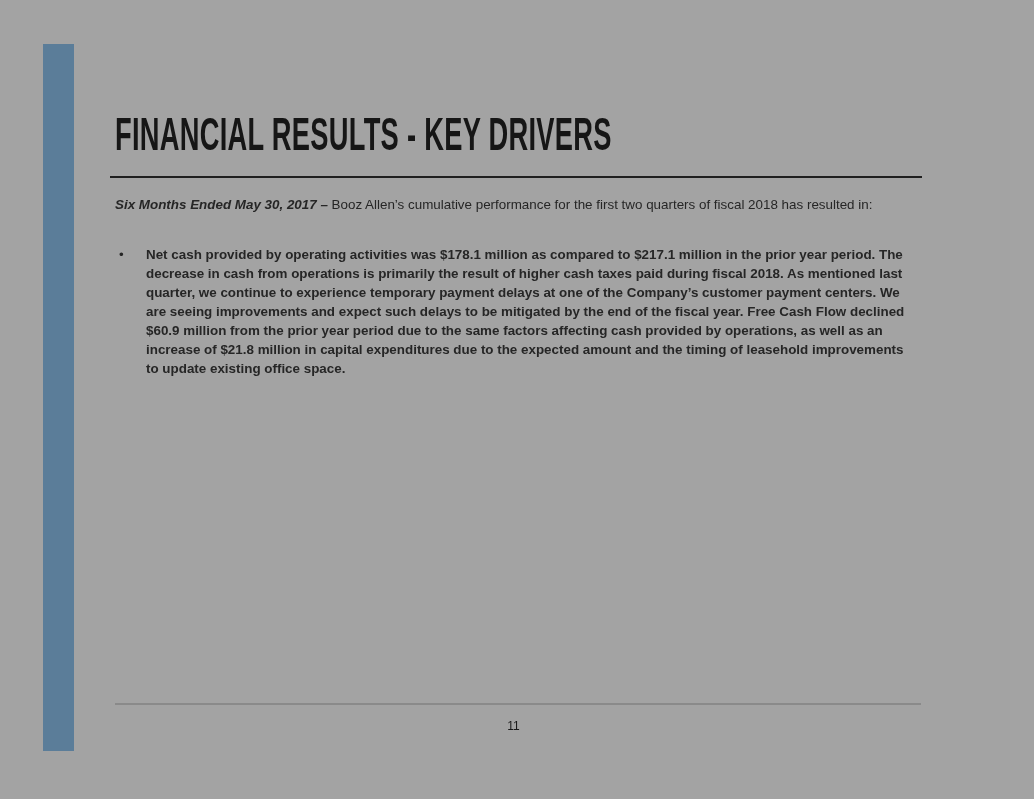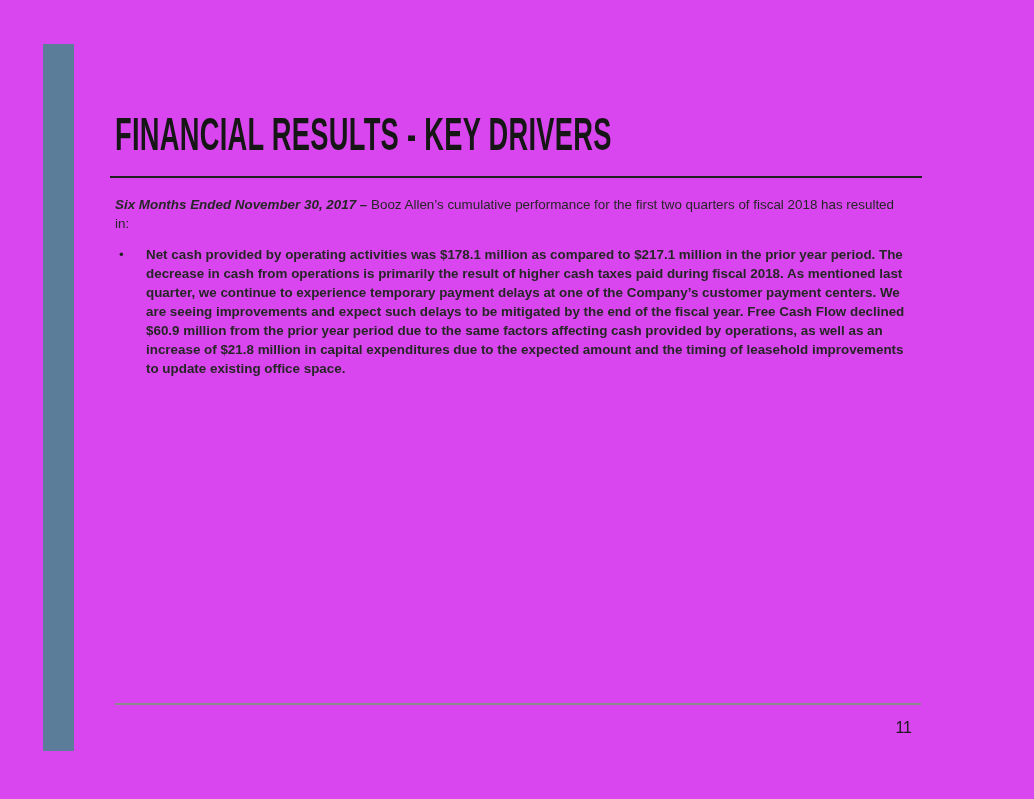--- a/index.html
+++ b/index.html
@@ -8,21 +8,21 @@
     height: 799px;
     background: #ffffff;
     font-family: "Liberation Sans", sans-serif;
     overflow: hidden;
     position: relative;
   }
   .page {
     position: relative;
     width: 1034px;
     height: 799px;
-    background: #d946ef;
+    background: #a3a3a3;
   }
   .accent-bar {
     position: absolute;
     left: 43px;
     top: 44px;
     width: 31px;
     height: 707px;
     background: #5b7d99;
   }
   .title {
@@ -90,37 +90,37 @@
     top: 703px;
     width: 806px;
     height: 2px;
     background: #8a8a8a;
   }
   .page-number {
     position: absolute;
     left: 115px;
     top: 719px;
     width: 797px;
-    text-align: right;
-    font-size: 16px;
+    text-align: center;
+    font-size: 12px;
     color: #1a1a1a;
   }
 </style>
 </head>
 <body>
 
 <div class="page">
 
   <div class="accent-bar"></div>
 
   <h1 class="title">FINANCIAL RESULTS - KEY DRIVERS</h1>
 
   <div class="title-rule"></div>
 
-  <p class="intro body-copy"><span class="lead">Six Months Ended November 30, 2017 – </span><span>Booz Allen’s cumulative performance for the first two quarters of fiscal 2018 has resulted in:</span></p>
+  <p class="intro body-copy"><span class="lead">Six Months Ended May 30, 2017 – </span><span>Booz Allen’s cumulative performance for the first two quarters of fiscal 2018 has resulted in:</span></p>
 
   <ul class="bullet-list">
     <li class="bullet-item">
       <span class="bullet-marker">•</span>
       <span class="bullet-text body-copy">Net cash provided by operating activities was $178.1 million as compared to $217.1 million in the prior year period. The decrease in cash from operations is primarily the result of higher cash taxes paid during fiscal 2018. As mentioned last quarter, we continue to experience temporary payment delays at one of the Company’s customer payment centers. We are seeing improvements and expect such delays to be mitigated by the end of the fiscal year. Free Cash Flow declined $60.9 million from the prior year period due to the same factors affecting cash provided by operations, as well as an increase of $21.8 million in capital expenditures due to the expected amount and the timing of leasehold improvements to update existing office space.</span>
     </li>
   </ul>
 
   <div class="footer-rule"></div>
 

